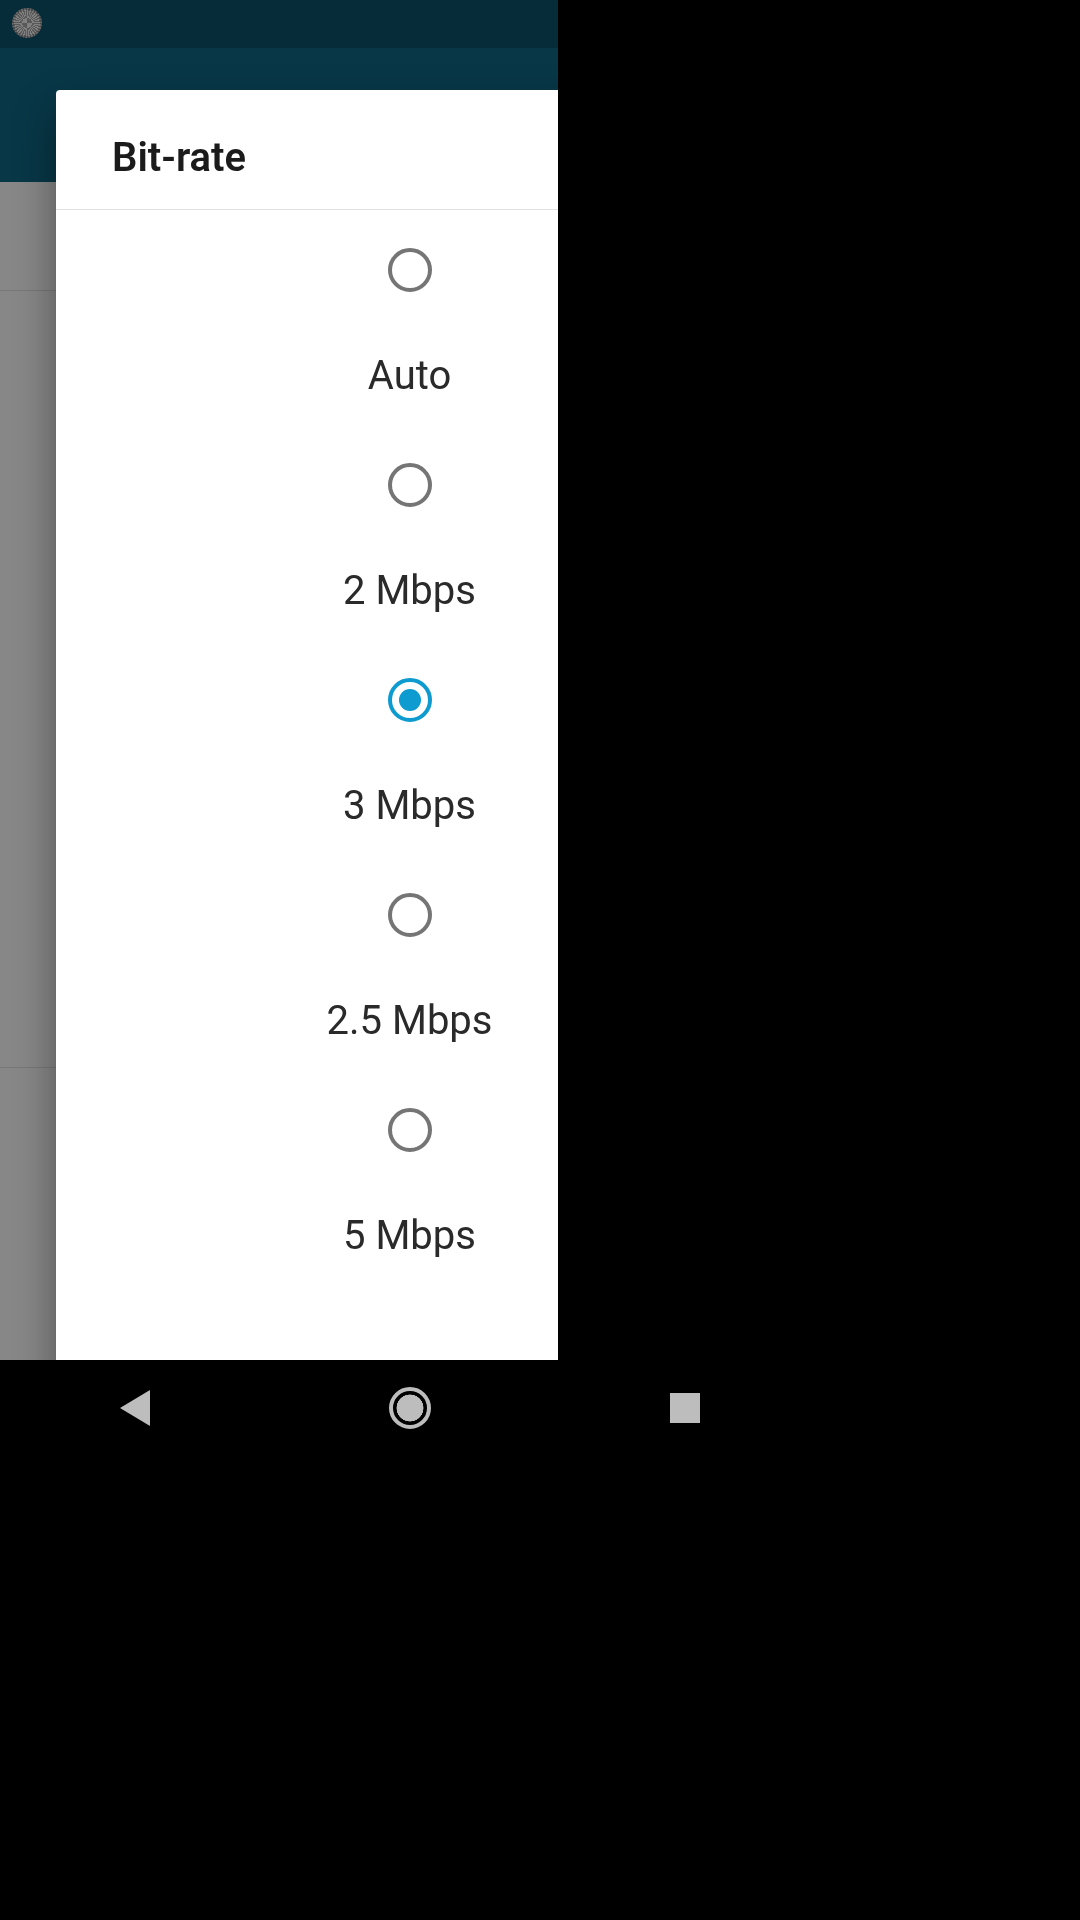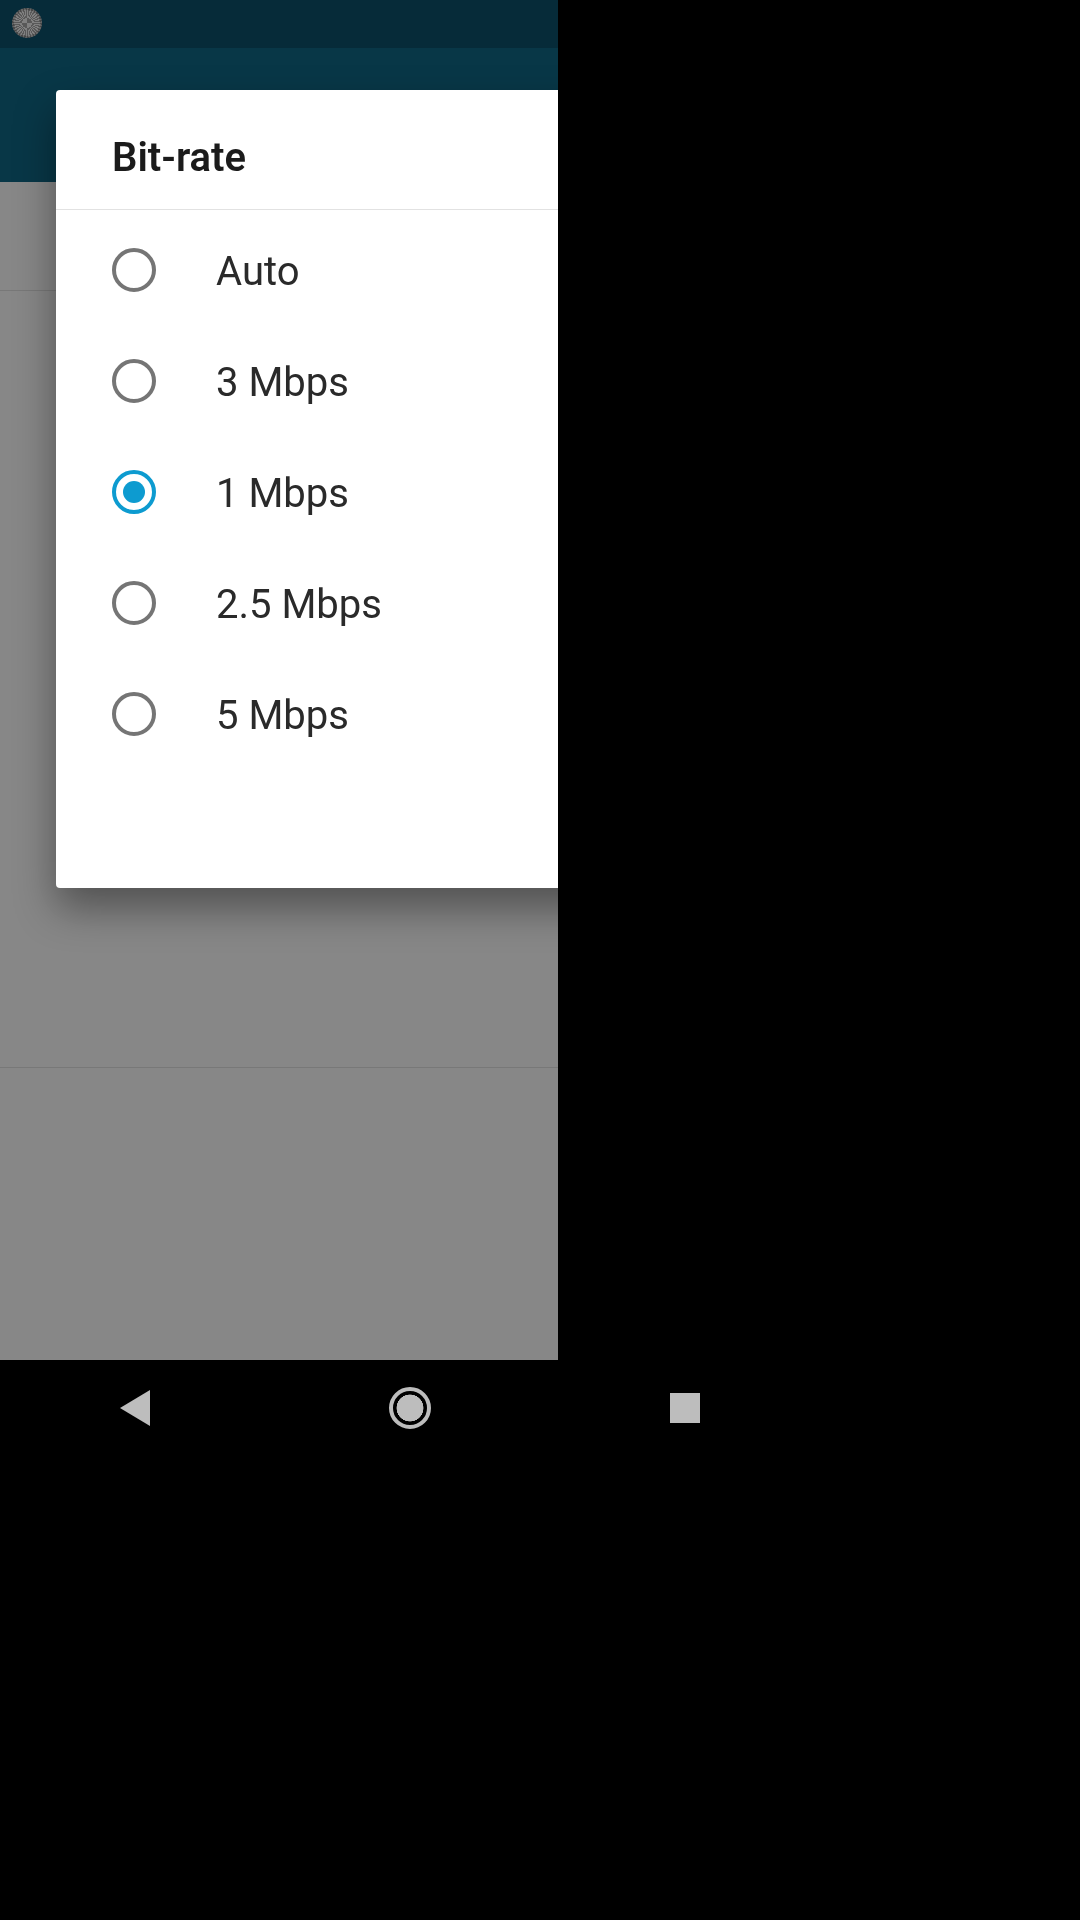--- a/index.html
+++ b/index.html
@@ -60,22 +60,22 @@
       box-shadow: 0 20px 40px rgba(0,0,0,0.4);
       display:flex; flex-direction:column;
     }
     .dialog-title{
       font-size:40px; font-weight:600; color:#1b1b1b;
       padding: 44px 56px 28px 56px;
     }
     .dialog-hr{height:1px;background:#e2e2e2;}
     .options{padding: 6px 0 0 0;}
     .option{
-      display:flex; gap:60px;
-      padding: 32px 56px; cursor:pointer;
+      display:flex; align-items:center; gap:60px;
+      padding: 32px 56px; cursor:pointer;flex-direction:column;
     }
     .radio{
       width:44px;height:44px;border-radius:50%;
       border:4px solid #757575; flex:0 0 auto;
       display:flex;align-items:center;justify-content:center;
     }
     .radio.checked{border-color:#0d9bd0;}
     .radio.checked::after{content:"";width:22px;height:22px;border-radius:50%;background:#0d9bd0;}
     .option-label{font-size:40px;color:#2a2a2a;}
     .dialog-actions{
@@ -126,25 +126,25 @@
 <div class="dialog">
   <div class="dialog-title">Bit-rate</div>
   <div class="dialog-hr"></div>
   <div class="options">
     <div class="option">
       <span class="radio"></span>
       <span class="option-label">Auto</span>
     </div>
     <div class="option">
       <span class="radio"></span>
-      <span class="option-label">3 Mbps</span>
+      <span class="option-label">2 Mbps</span>
     </div>
     <div class="option">
       <span class="radio checked"></span>
-      <span class="option-label">1 Mbps</span>
+      <span class="option-label">3 Mbps</span>
     </div>
     <div class="option">
       <span class="radio"></span>
       <span class="option-label">2.5 Mbps</span>
     </div>
     <div class="option">
       <span class="radio"></span>
       <span class="option-label">5 Mbps</span>
     </div>
   </div>

